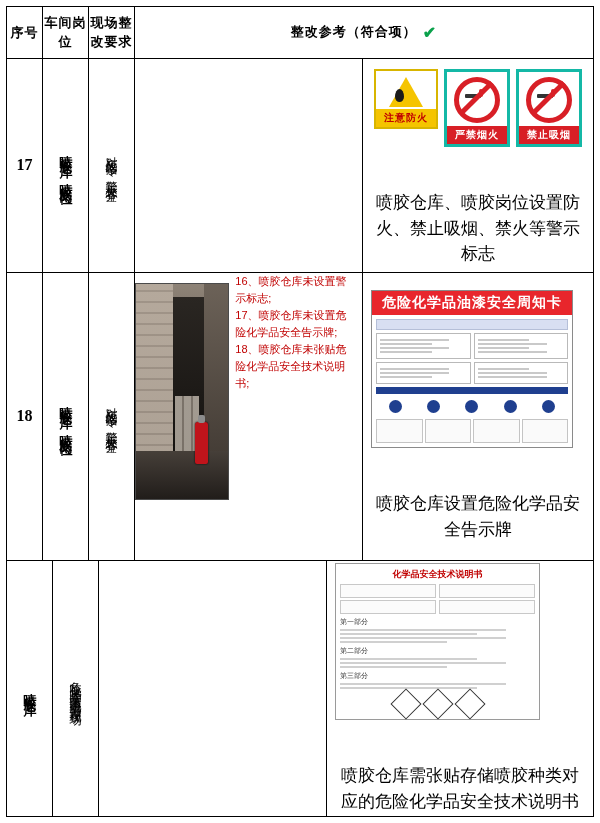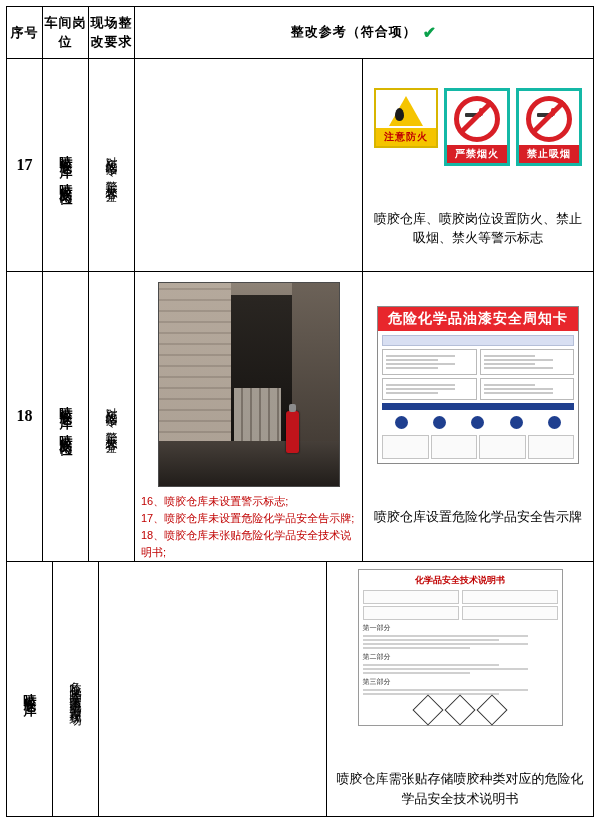--- a/index.html
+++ b/index.html
@@ -42,29 +42,29 @@
     line-height:1.5;
     font-size:12px;
   }
   .hdrtxt2{line-height:1.5;}
   .xmark{color:#e2231a;font-weight:bold;font-size:15px;margin-left:6px;}
   .ckmark{color:#0aa14b;font-weight:bold;font-size:16px;margin-left:6px;}
   .r17{height:214px;border-bottom:1px solid #000;}
   .r18{height:290px;border-bottom:1px solid #000;}
   .r19{height:255px;}
   .cap{
-    font-size:13px;text-align:center;line-height:1.5;margin-top:23px;
+    font-size:17px;text-align:center;line-height:1.5;margin-top:23px;
     font-family:"Liberation Sans","DejaVu Sans",sans-serif;
   }
   .redtext{
     color:#c00000;font-size:11px;line-height:1.55;padding:0 6px;
     font-family:"Liberation Sans","DejaVu Sans",sans-serif;
   }
-  .goodinner{display:flex;flex-direction:column;align-items:center;justify-content:center;height:100%;padding:6px 8px;box-sizing:border-box;gap:20px;}
-  .badinner{display:flex;flex-direction:column;align-items:flex-start;height:100%;box-sizing:border-box;}
+  .goodinner{display:flex;flex-direction:column;justify-content:center;height:100%;padding:6px 8px;box-sizing:border-box;gap:20px;}
+  .badinner{display:flex;flex-direction:row;align-items:flex-start;height:100%;box-sizing:border-box;}
 
   
   .signs{display:flex;gap:6px;align-items:flex-start;justify-content:center;margin-top:6px;}
   .sign{width:60px;}
   .sign-fire{border:2px solid #d8b500;background:#ffffff;}
   .sign-fire .tri-wrap{background:#fff;padding:6px 0 2px;display:flex;justify-content:center;}
   .tri{
     width:0;height:0;border-left:17px solid transparent;border-right:17px solid transparent;
     border-bottom:30px solid #f5c400;position:relative;
   }

